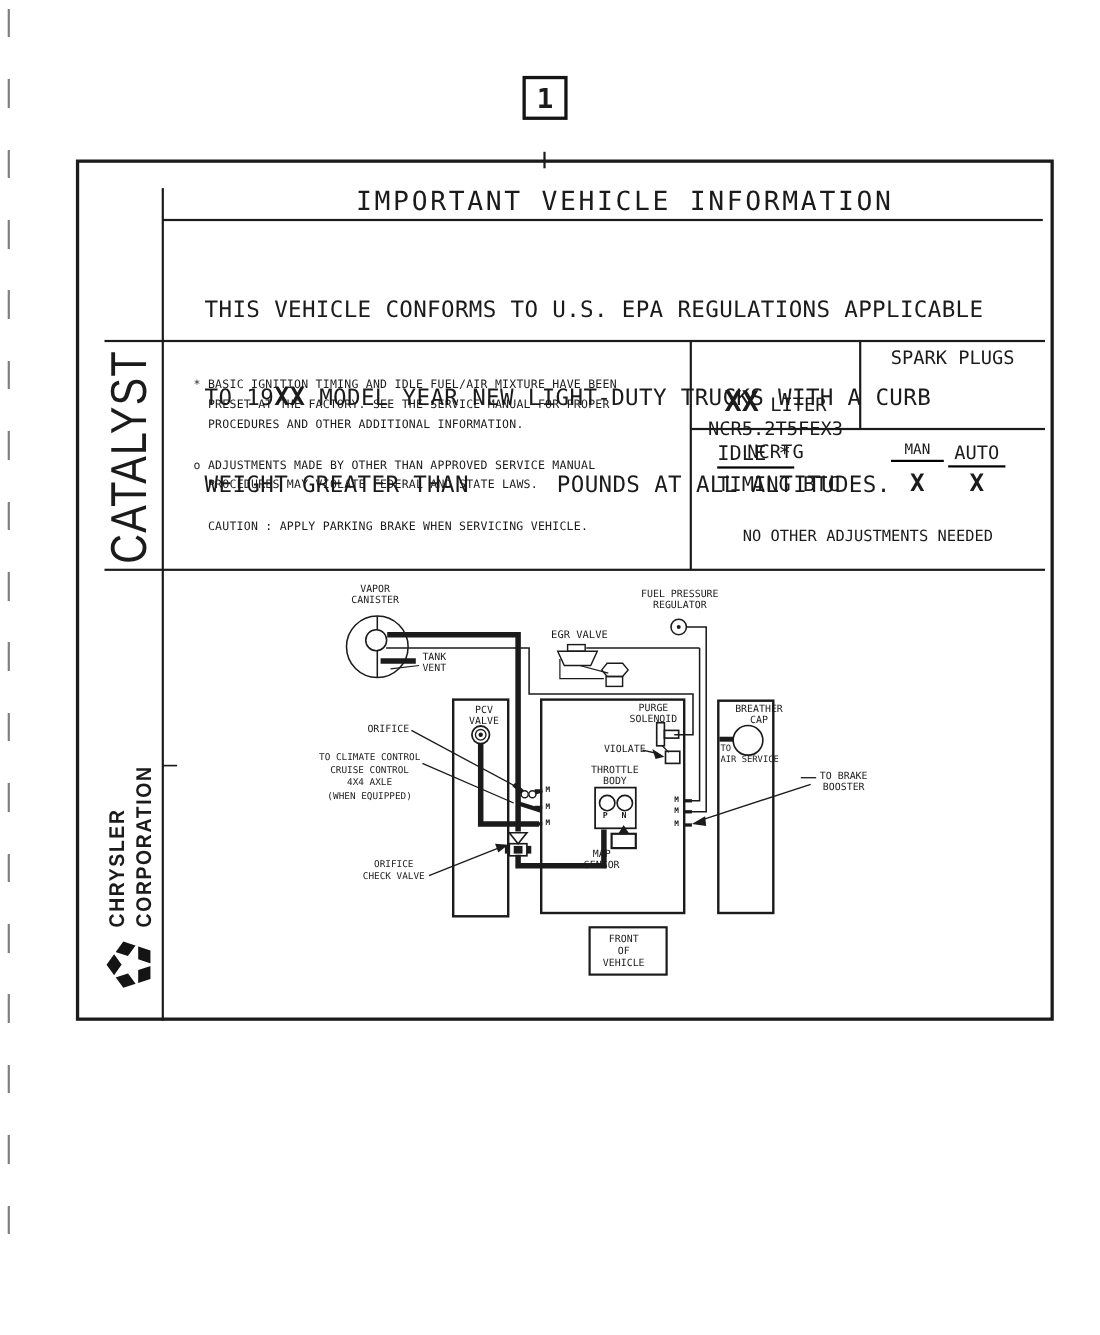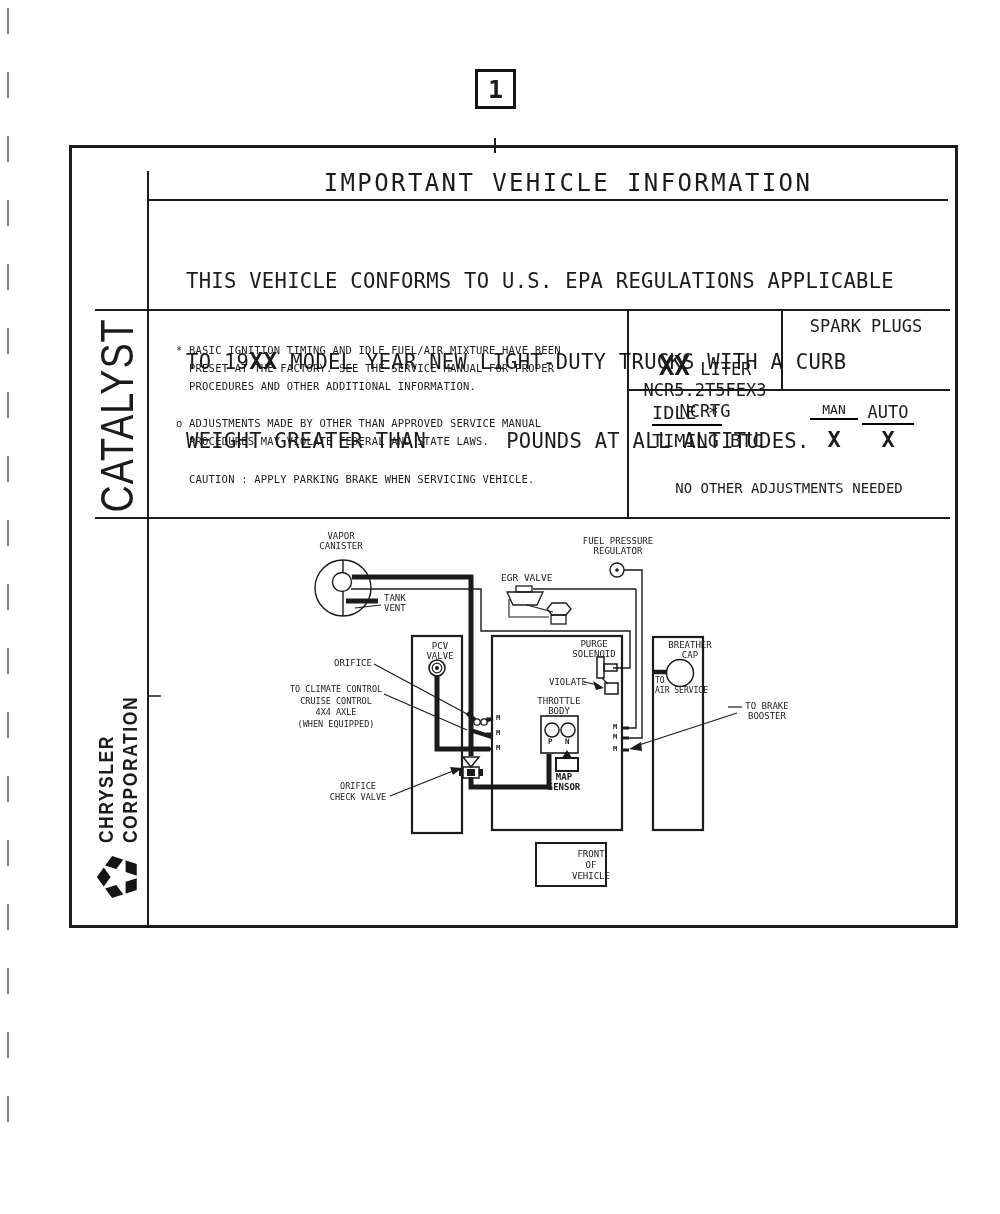--- a/index.html
+++ b/index.html
@@ -226,27 +226,27 @@
 AIR SERVICE</div>
   <div class="lbl" style="left:334px;top:658px;">ORIFICE</div>
   <div class="lbl ctr" style="left:290px;top:684px;width:92px;font-size:8.5px;line-height:11.5px;">TO CLIMATE CONTROL
 CRUISE CONTROL
 4X4 AXLE
 (WHEN EQUIPPED)</div>
   <div class="lbl ctr" style="left:528px;top:696px;width:62px;">THROTTLE
 BODY</div>
   <div class="lbl" style="left:548px;top:737px;font-size:7.5px;font-weight:bold;">P</div>
   <div class="lbl" style="left:565px;top:737px;font-size:7.5px;font-weight:bold;">N</div>
-  <div class="lbl ctr" style="left:542px;top:772px;width:44px;font-weight:bold;">MAP
+  <div class="lbl ctr" style="left:525px;top:772px;width:44px;">MAP
 SENSOR</div>
   <div class="lbl ctr" style="left:324px;top:781px;width:68px;font-size:8.5px;line-height:11px;">ORIFICE
 CHECK VALVE</div>
   <div class="lbl ctr" style="left:741px;top:701px;width:52px;">TO BRAKE
 BOOSTER</div>
-  <div class="lbl ctr" style="left:556px;top:849px;width:70px;line-height:11px;">FRONT
+  <div class="lbl ctr" style="left:532px;top:849px;width:70px;line-height:11px;">FRONT
 OF
 VEHICLE</div>
 
   <div class="mmark" style="left:496px;top:715px;">M</div>
   <div class="mmark" style="left:496px;top:730px;">M</div>
   <div class="mmark" style="left:496px;top:745px;">M</div>
   <div class="mmark" style="left:613px;top:724px;">M</div>
   <div class="mmark" style="left:613px;top:734px;">M</div>
   <div class="mmark" style="left:613px;top:746px;">M</div>
 

